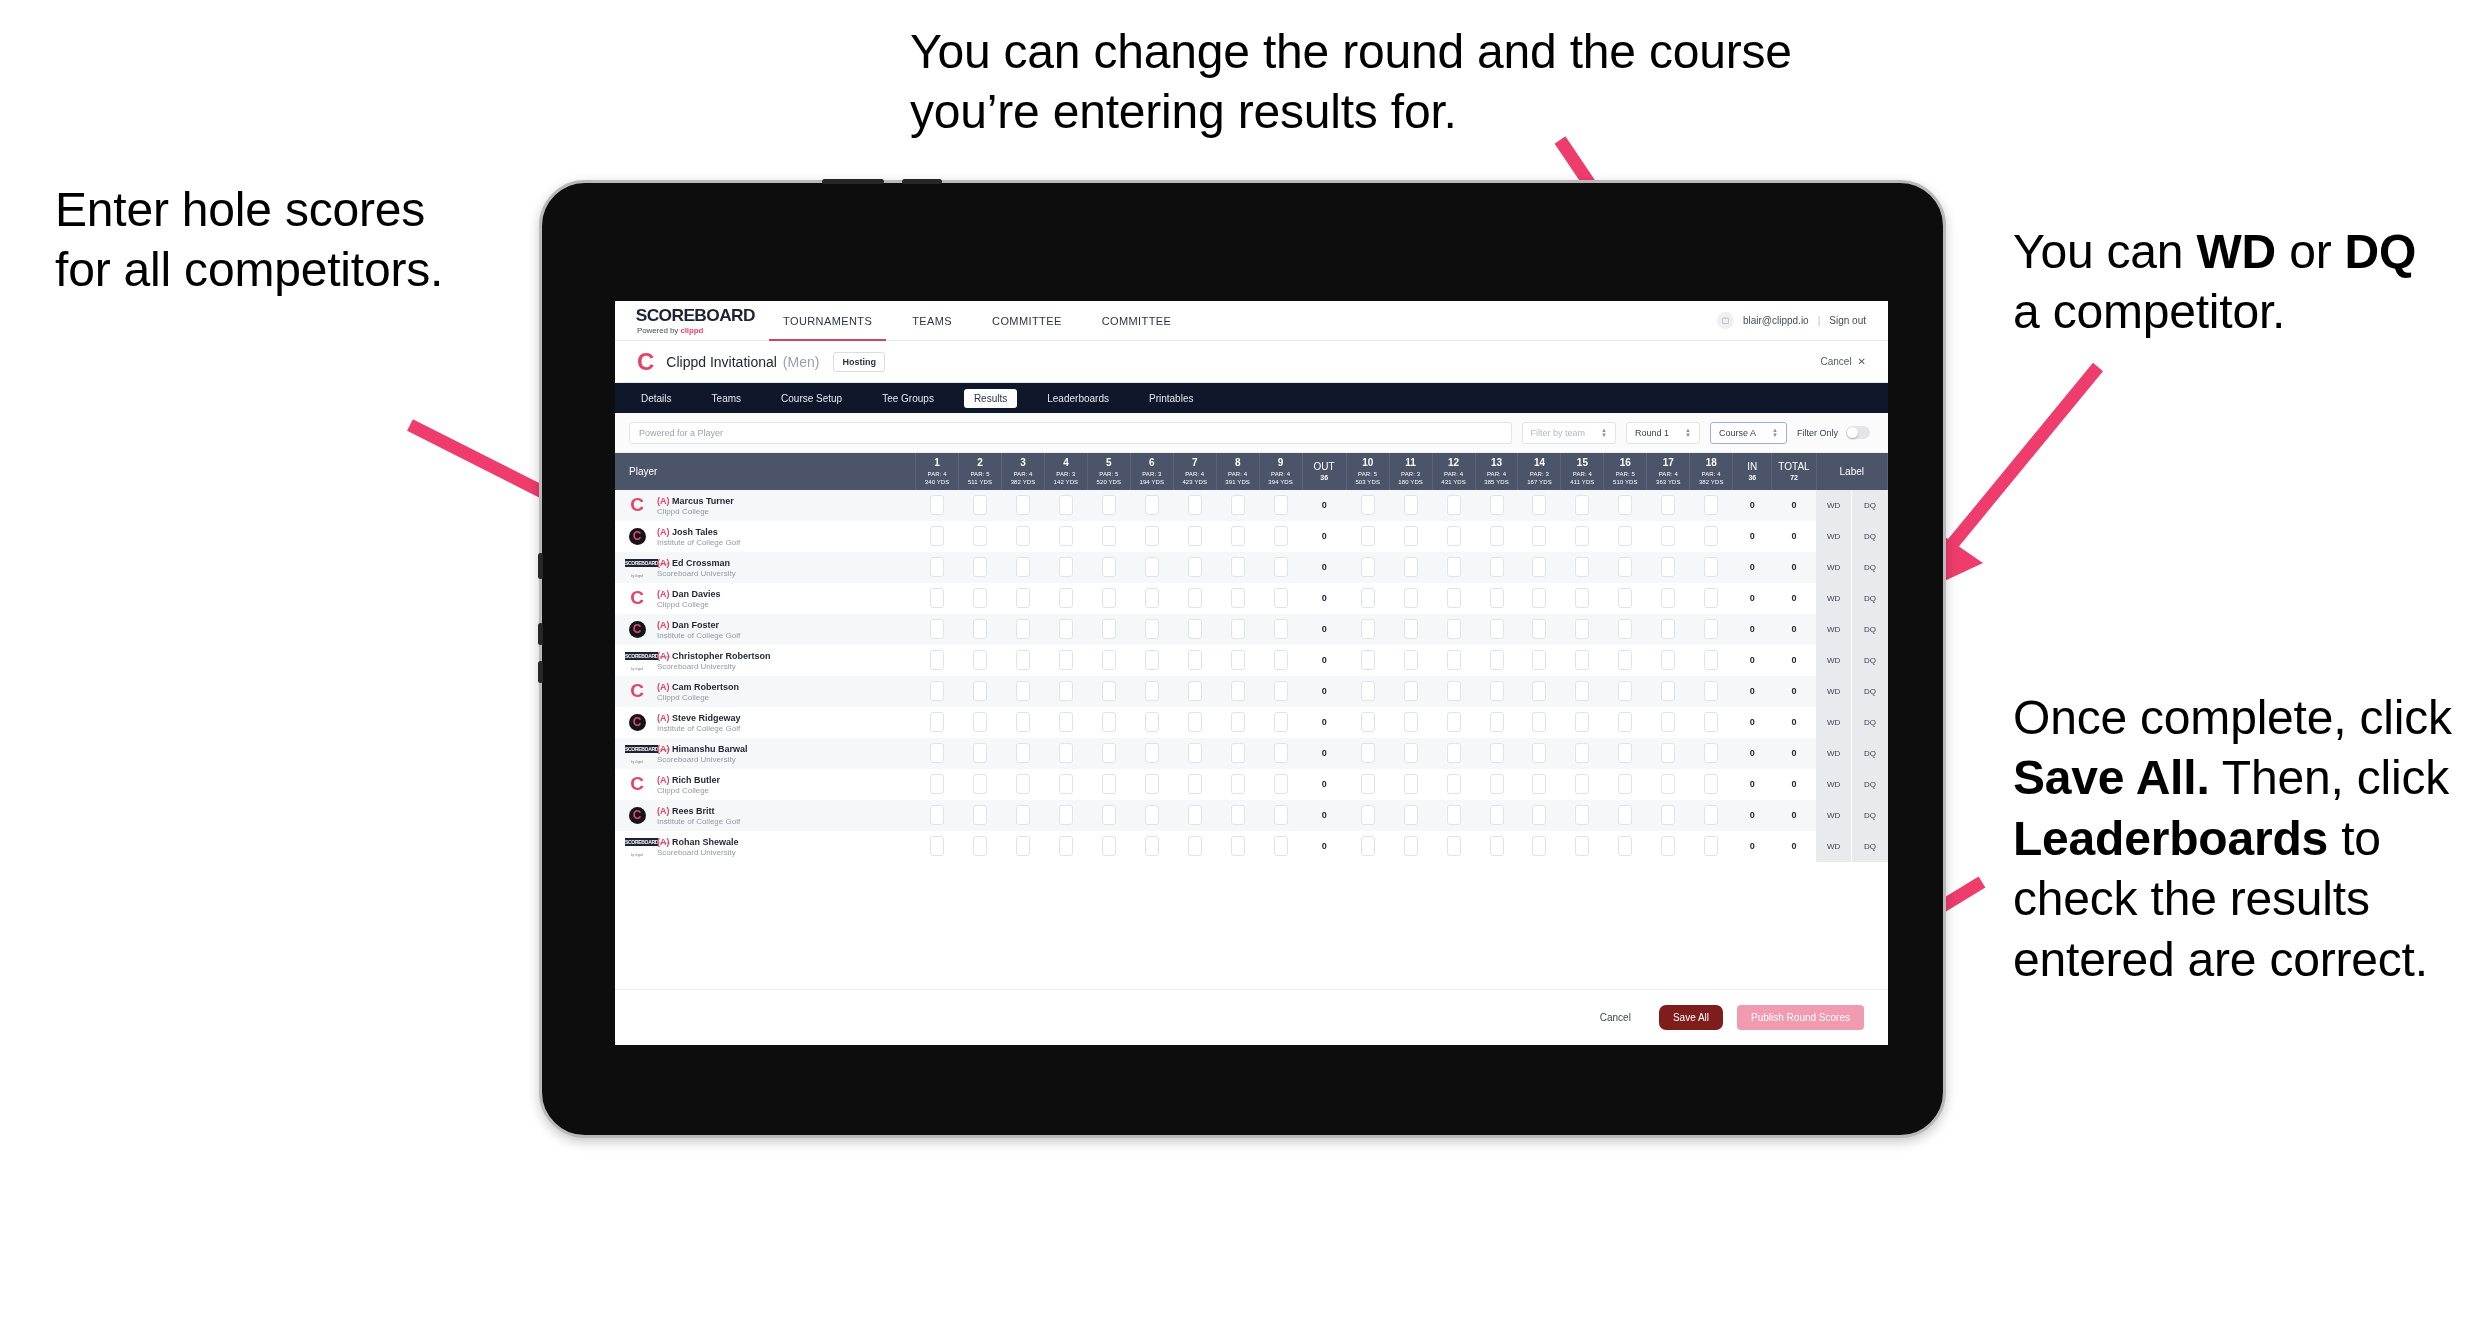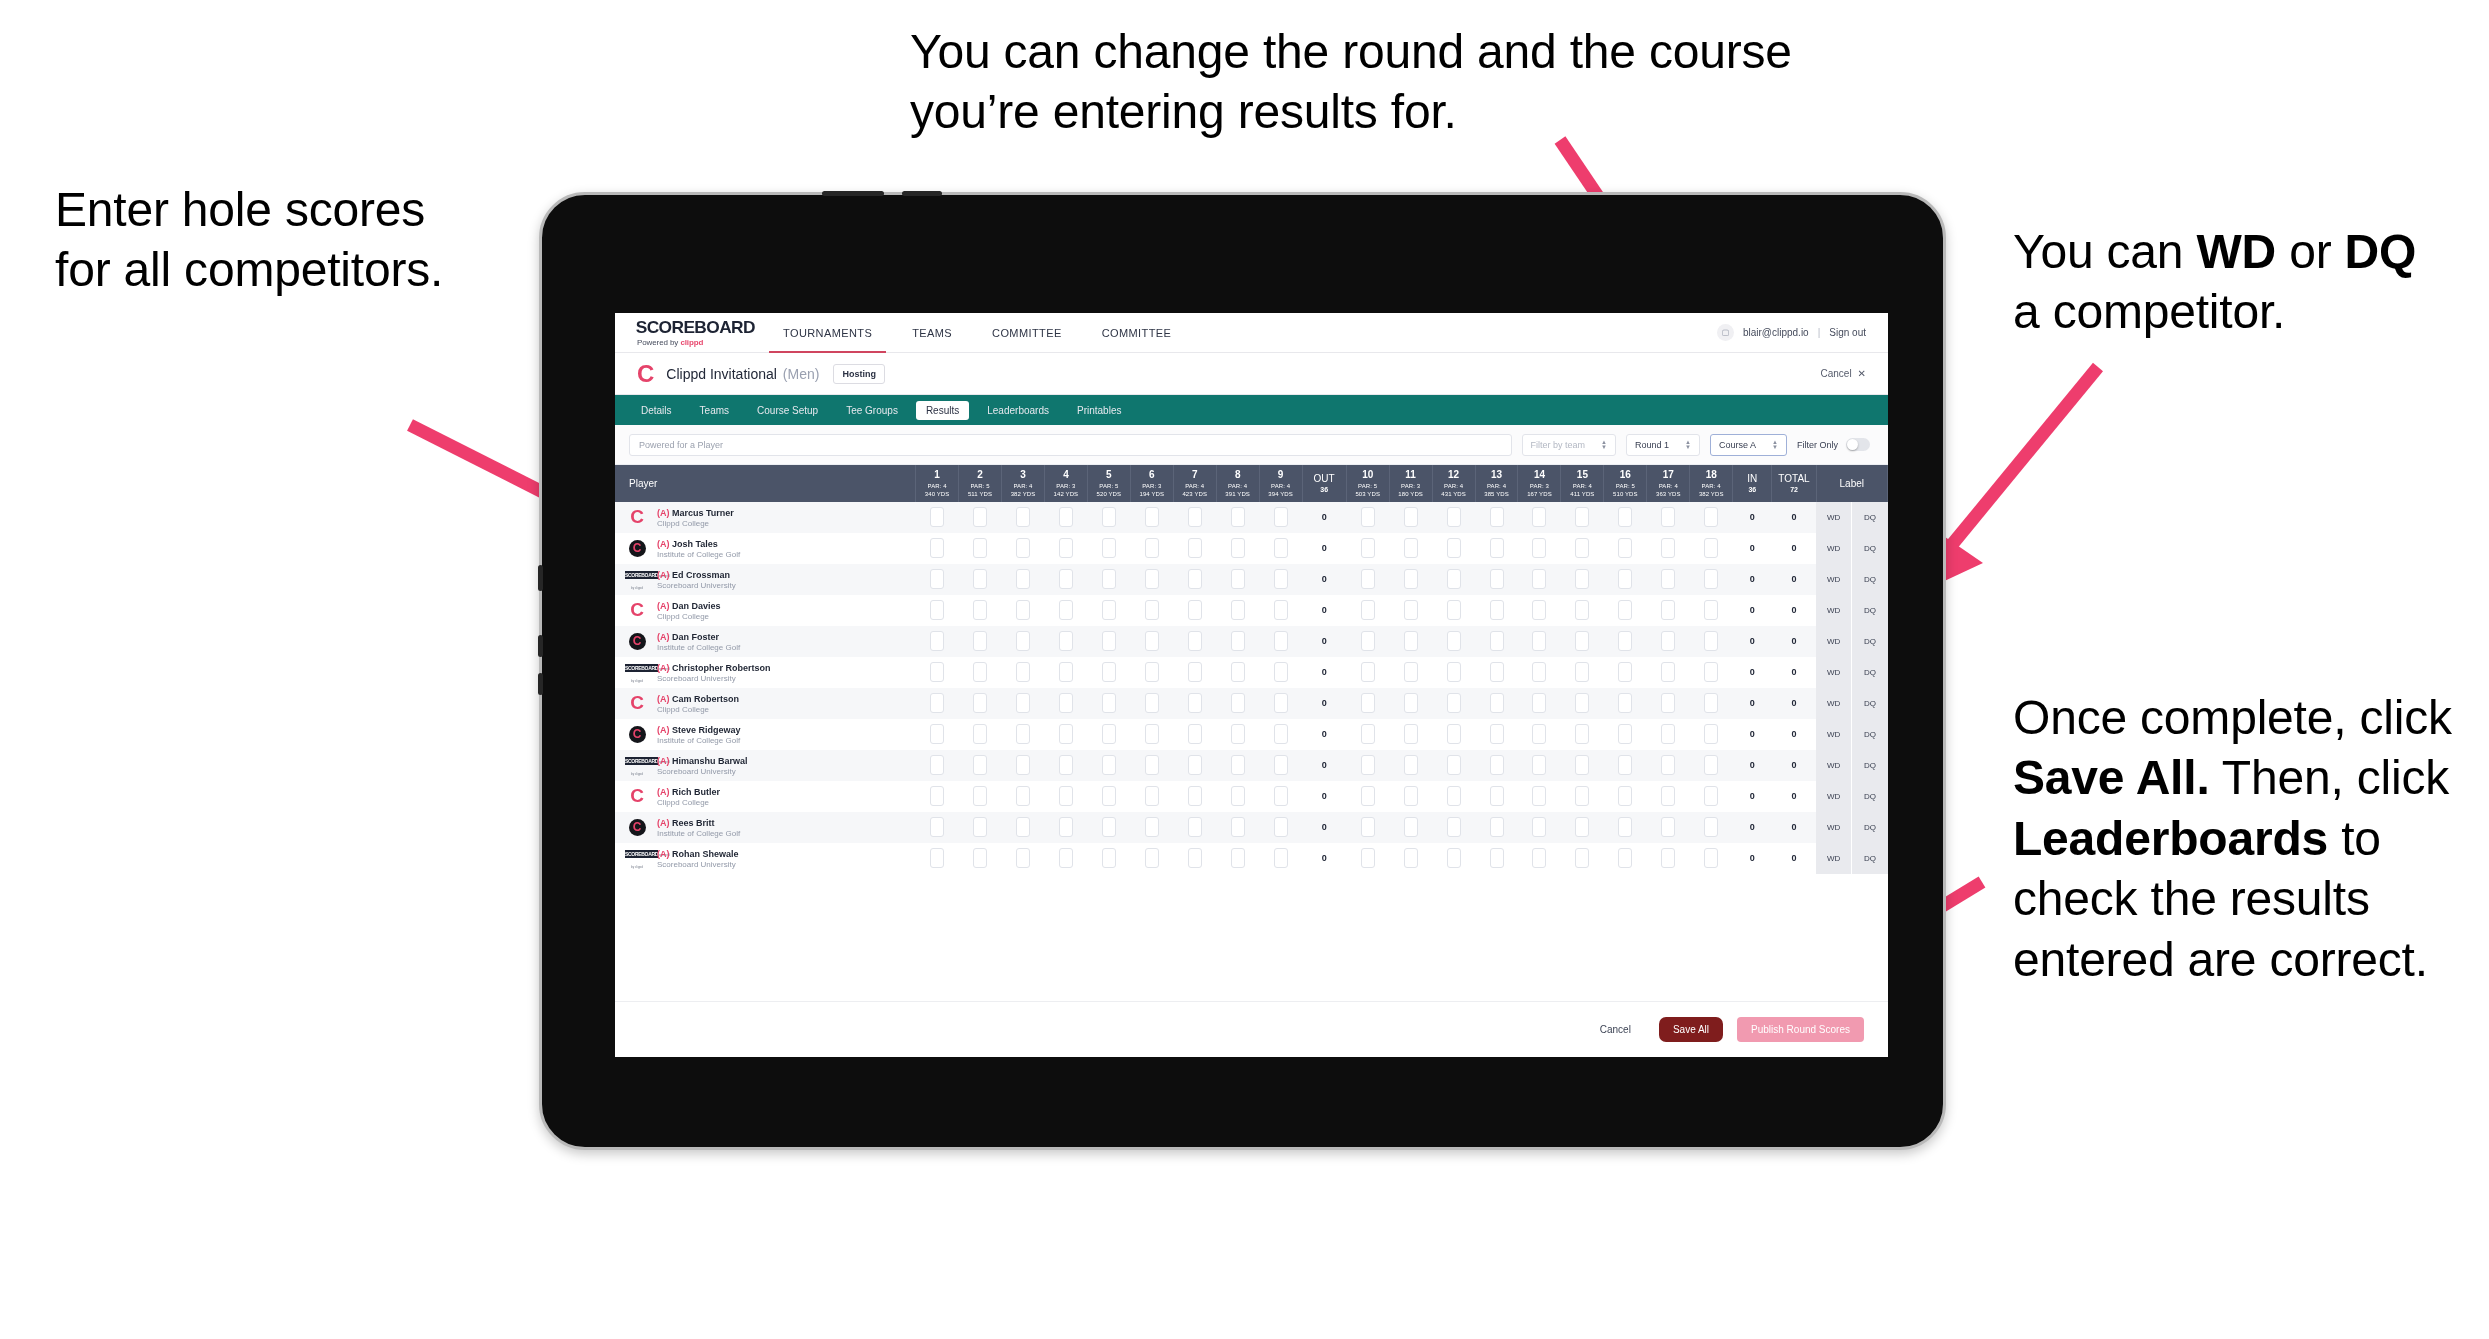--- a/index.html
+++ b/index.html
@@ -24,21 +24,21 @@
   #annot-left  { left: 55px;   top: 180px;  width: 390px; }
   #annot-top   { left: 910px;  top: 22px;   width: 960px; }
   #annot-wd    { left: 2013px; top: 222px;  width: 430px; }
   #annot-save  { left: 2013px; top: 688px;  width: 480px; }
 
   .arrow { position: absolute; pointer-events: none; }
 
   
   #tablet {
     position: absolute;
-    left: 539px; top: 192px;
+    left: 539px; top: 180px;
     width: 1407px; height: 958px;
     background: #0d0d0d;
     border-radius: 46px;
     border: 3px solid #b9b9b9;
     box-shadow: 0 4px 12px rgba(0,0,0,.22);
   }
   .tablet-btn { position: absolute; background: #1b1b1b; border-radius: 3px; }
   #btn-top-1 { left: 280px; top: -4px; width: 62px; height: 5px; background:#262626;}
   #btn-top-2 { left: 360px; top: -4px; width: 40px; height: 5px; background:#262626;}
   #btn-side-1 { left: -4px; top: 370px; width: 5px; height: 26px; background:#262626;}
@@ -104,22 +104,22 @@
     margin-left:14px; font-size:9px; font-weight:700; color:#2c3244;
     border:1px solid #dcdce2; border-radius:3px; padding:4px 8px; background:#fff;
   }
   #cancel-x {
     margin-left:auto; font-size:10px; color:#555b6b; display:flex;
     align-items:center; gap:6px; cursor:pointer;
   }
 
   
   #tabstrip {
-    height:30px; background:#0f766e; display:flex; align-items:center;
-    padding:0 16px; gap:8px;
+    height:30px; background:#0f172a; display:flex; align-items:center;
+    padding:0 16px; gap:20px;
   }
   .tab {
     font-size:10px; color:#e6e8ee; padding:4px 10px; border-radius:3px; cursor:pointer;
   }
   .tab.active { background:#fff; color:#2c3244; font-weight:400; }
 
   
   #filterbar {
     height:40px; background:#fbfbfc; display:flex; align-items:center;
     padding:0 14px; gap:10px; border-bottom:1px solid #eceef2;

